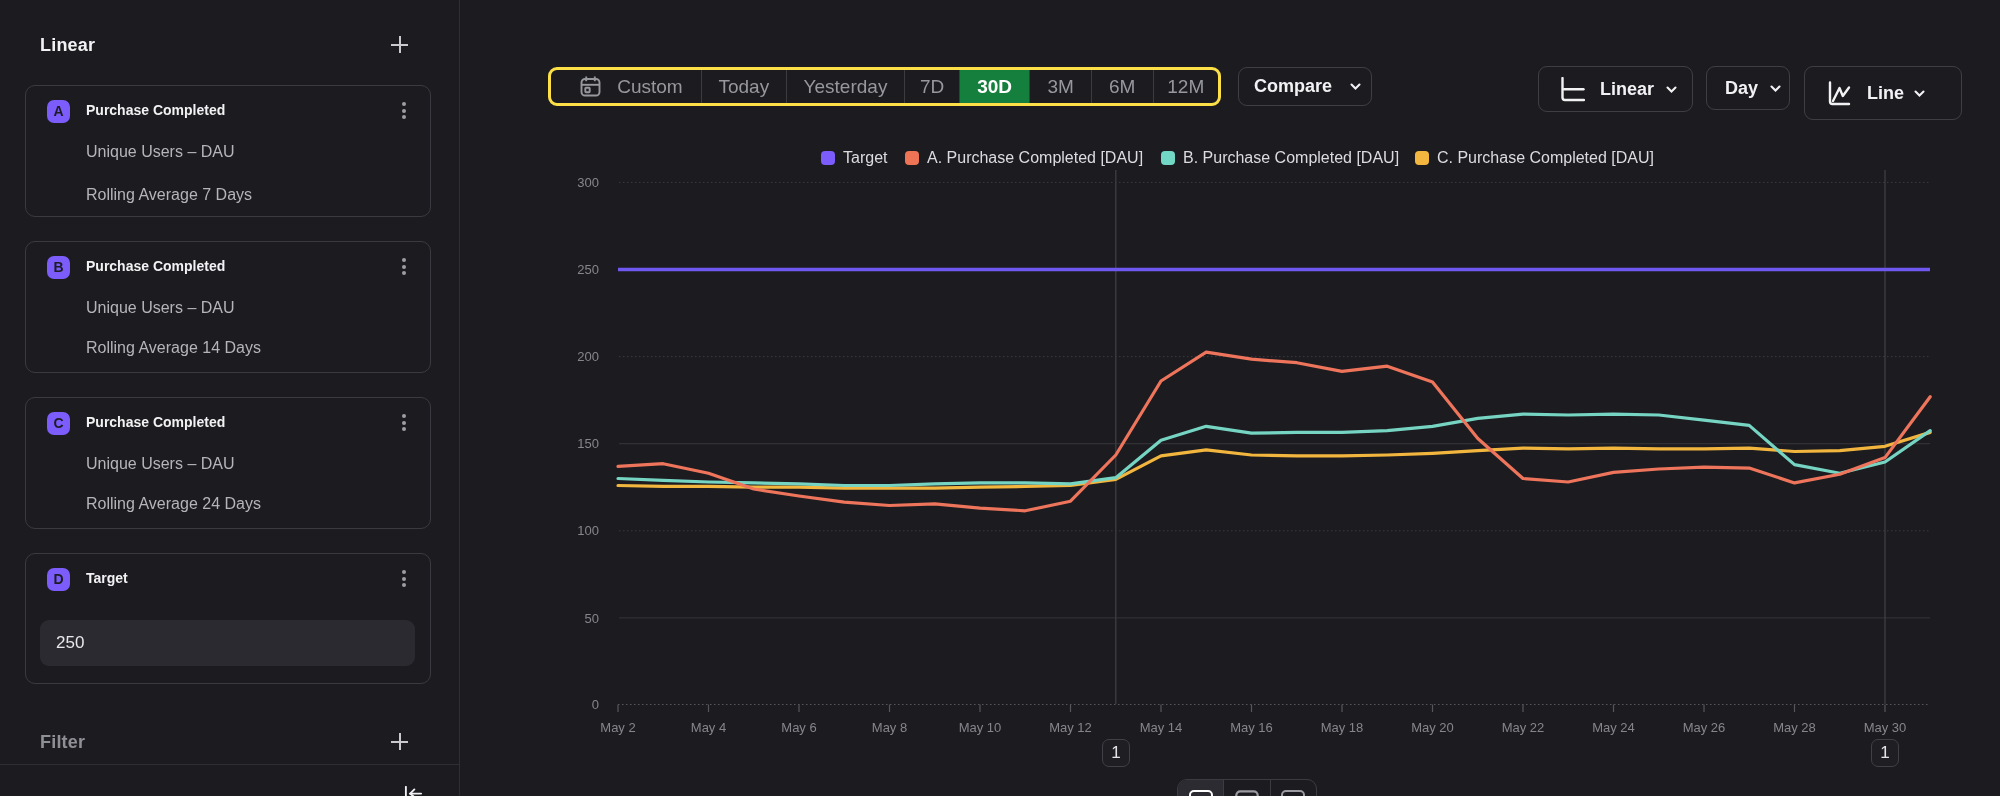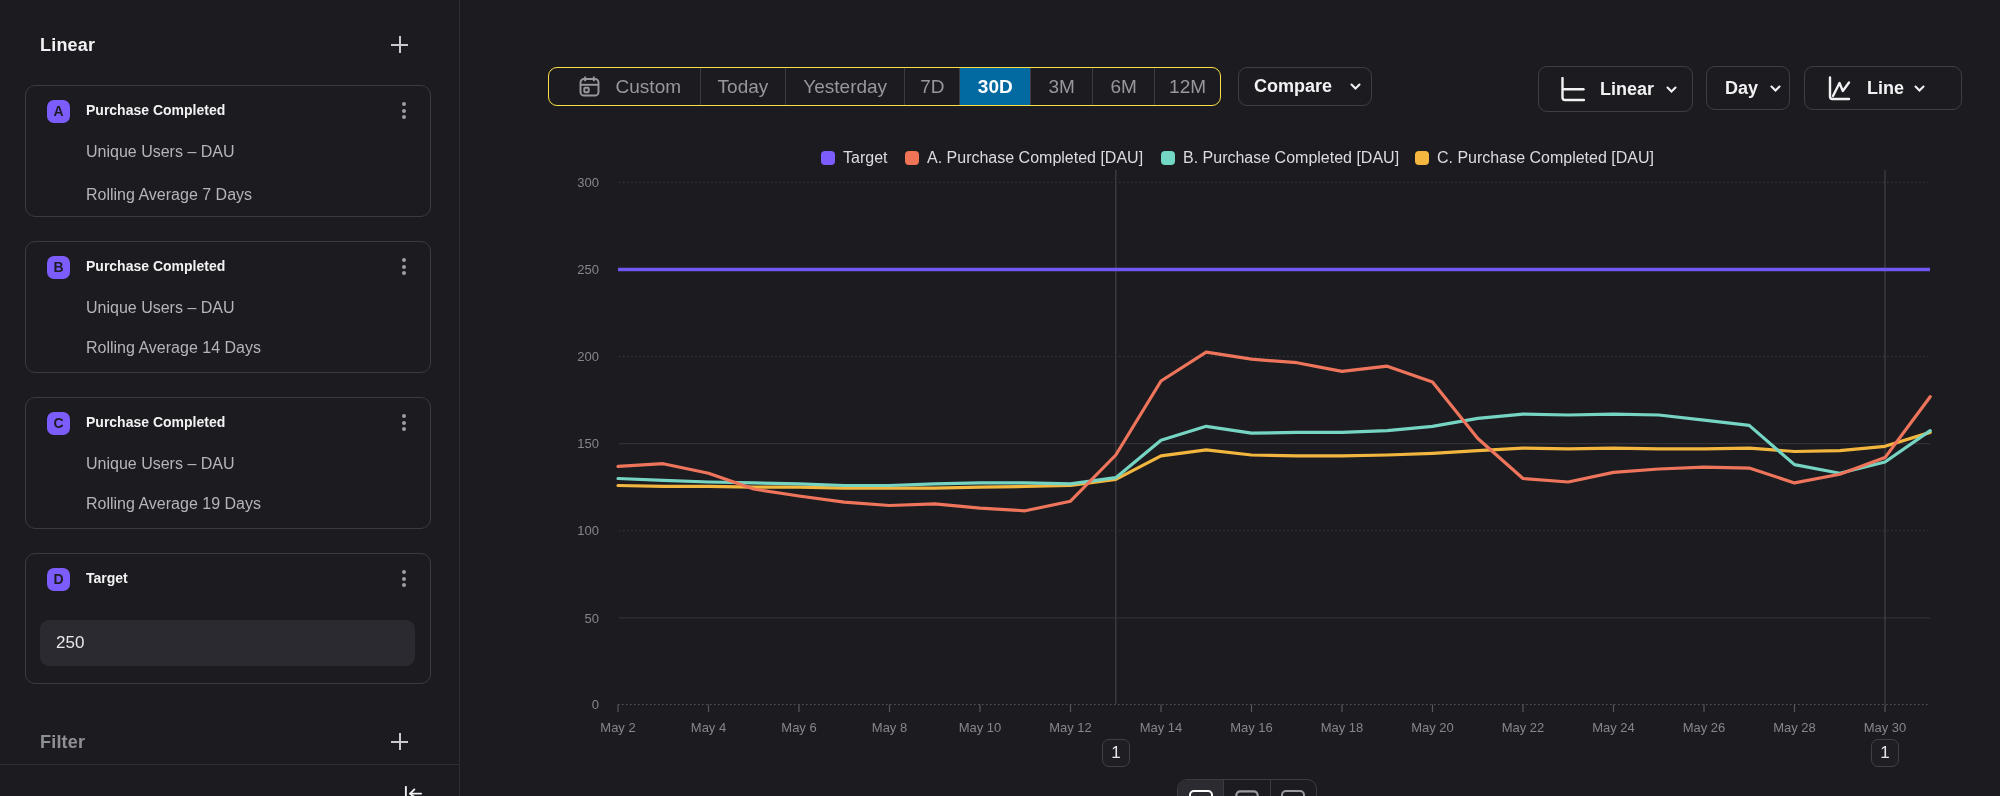--- a/index.html
+++ b/index.html
@@ -14,24 +14,24 @@
   .plus:before { left:50%; top:0; width:2px; height:100%; margin-left:-1px; }
   .plus:after { top:50%; left:0; height:2px; width:100%; margin-top:-1px; }
   .card { position:absolute; left:25px; width:406px; border:1px solid #3a3a40; border-radius:10px; }
   .badge { position:absolute; left:21px; top:14px; width:23px; height:23px; border-radius:7px; background:#7c5cfa; color:#1c1c22; font-size:14px; font-weight:700; text-align:center; line-height:23px; }
   .cardTitle { position:absolute; left:60px; top:16px; color:#f2f2f4; font-size:14px; font-weight:700; }
   .cardSub { position:absolute; left:60px; color:#b4b4ba; font-size:16px; }
   .kebab { position:absolute; right:24px; top:16px; width:4px; }
   .kebab i { display:block; width:4px; height:4px; border-radius:50%; background:#9d9da3; margin:0 0 2.5px 0; }
   #inputBox { position:absolute; left:40px; top:620px; width:375px; height:46px; background:#2a2a30; border-radius:9px; color:#e8e8ea; font-size:17px; line-height:46px; padding-left:16px; }
   
-  .seg { position:absolute; left:548px; top:67px; height:39px; width:673px; border:1px solid #fde047; border-radius:9px; display:flex; align-items:stretch; color:#97979e; font-size:19px;padding-left:10px; }
+  .seg { position:absolute; left:548px; top:67px; height:39px; width:673px; border:3px solid #fde047; border-radius:9px; display:flex; align-items:stretch; color:#97979e; font-size:19px;padding-left:10px; }
   .seg > div { display:flex; align-items:center; justify-content:center; border-right:1px solid #3b3b41; white-space:nowrap; }
   .seg > div:last-child { border-right:none; }
-  .seg .sel { background:#0369a1; color:#fff; font-weight:700; }
+  .seg .sel { background:#15803d; color:#fff; font-weight:700; }
   .btn { position:absolute; border:1px solid #3e3e45; border-radius:9px; color:#f2f2f4; font-size:18px; font-weight:700; display:flex; align-items:center; }
   .chev { width:11px; height:11px; flex:0 0 auto; }
   
   .lgd { position:absolute; top:149px; display:flex; align-items:center; gap:8px; color:#dcdce0; font-size:16px; white-space:nowrap; }
   .sq { width:14px; height:14px; border-radius:4px; flex:0 0 auto; }
   
   .onebadge { position:absolute; width:28px; height:28px; border:1.5px solid #404046; border-radius:7px; background:#1e1e23; color:#e4e4e7; font-size:17px; text-align:center; line-height:26px; }
   #bottomseg { position:absolute; left:1177px; top:779px; width:140px; height:40px; border:1px solid #3b3b41; border-radius:10px; display:flex; }
   #bottomseg > div { flex:1; border-right:1px solid #3b3b41; display:flex; justify-content:center; padding-top:10px; }
   #bottomseg > div:last-child { border-right:none; }
@@ -143,21 +143,21 @@
 
   <div class="card" style="top:397px; height:132px">
     <div class="badge">C</div>
     <div class="cardTitle">Purchase Completed</div>
     <div class="kebab">
         <i></i>
         <i></i>
         <i></i>
       </div>
     <div class="cardSub" style="top:57px">Unique Users – DAU</div>
-    <div class="cardSub" style="top:97px">Rolling Average 19 Days</div>
+    <div class="cardSub" style="top:97px">Rolling Average 24 Days</div>
   </div>
 
   <div class="card" style="top:553px; height:131px">
     <div class="badge">D</div>
     <div class="cardTitle">Target</div>
     <div class="kebab">
         <i></i>
         <i></i>
         <i></i>
       </div>
@@ -212,21 +212,21 @@
     </svg>
 </div>
 
 <div class="btn" style="left:1706px; top:66px; width:84px; height:44px; padding-left:18px">
   <span style="margin-right:12px">Day</span>
   <svg class="chev" viewBox="0 0 11 11" stroke="#f2f2f4" stroke-width="2.1" fill="none" stroke-linecap="round">
       <path d="M1.5 3.5 L5.5 7.5 L9.5 3.5"></path>
     </svg>
 </div>
 
-<div class="btn" style="left:1804px; top:66px; width:158px; height:44px; padding-left:22px">
+<div class="btn" style="left:1804px; top:66px; width:158px; height:54px; padding-left:22px">
   <svg width="24" height="27" viewBox="0 0 24 27" fill="none" stroke="#f2f2f4" stroke-width="2.4" stroke-linecap="round" stroke-linejoin="round" style="margin-right:16px">
     <path d="M3 2.5 V21.5 Q3 24 5.5 24 H22"></path>
     <path d="M6 21 L12.5 8 L15.8 16 L22 7.5"></path>
   </svg>
   <span style="margin-right:10px">Line</span>
   <svg class="chev" viewBox="0 0 11 11" stroke="#f2f2f4" stroke-width="2.1" fill="none" stroke-linecap="round">
       <path d="M1.5 3.5 L5.5 7.5 L9.5 3.5"></path>
     </svg>
 </div>
 

